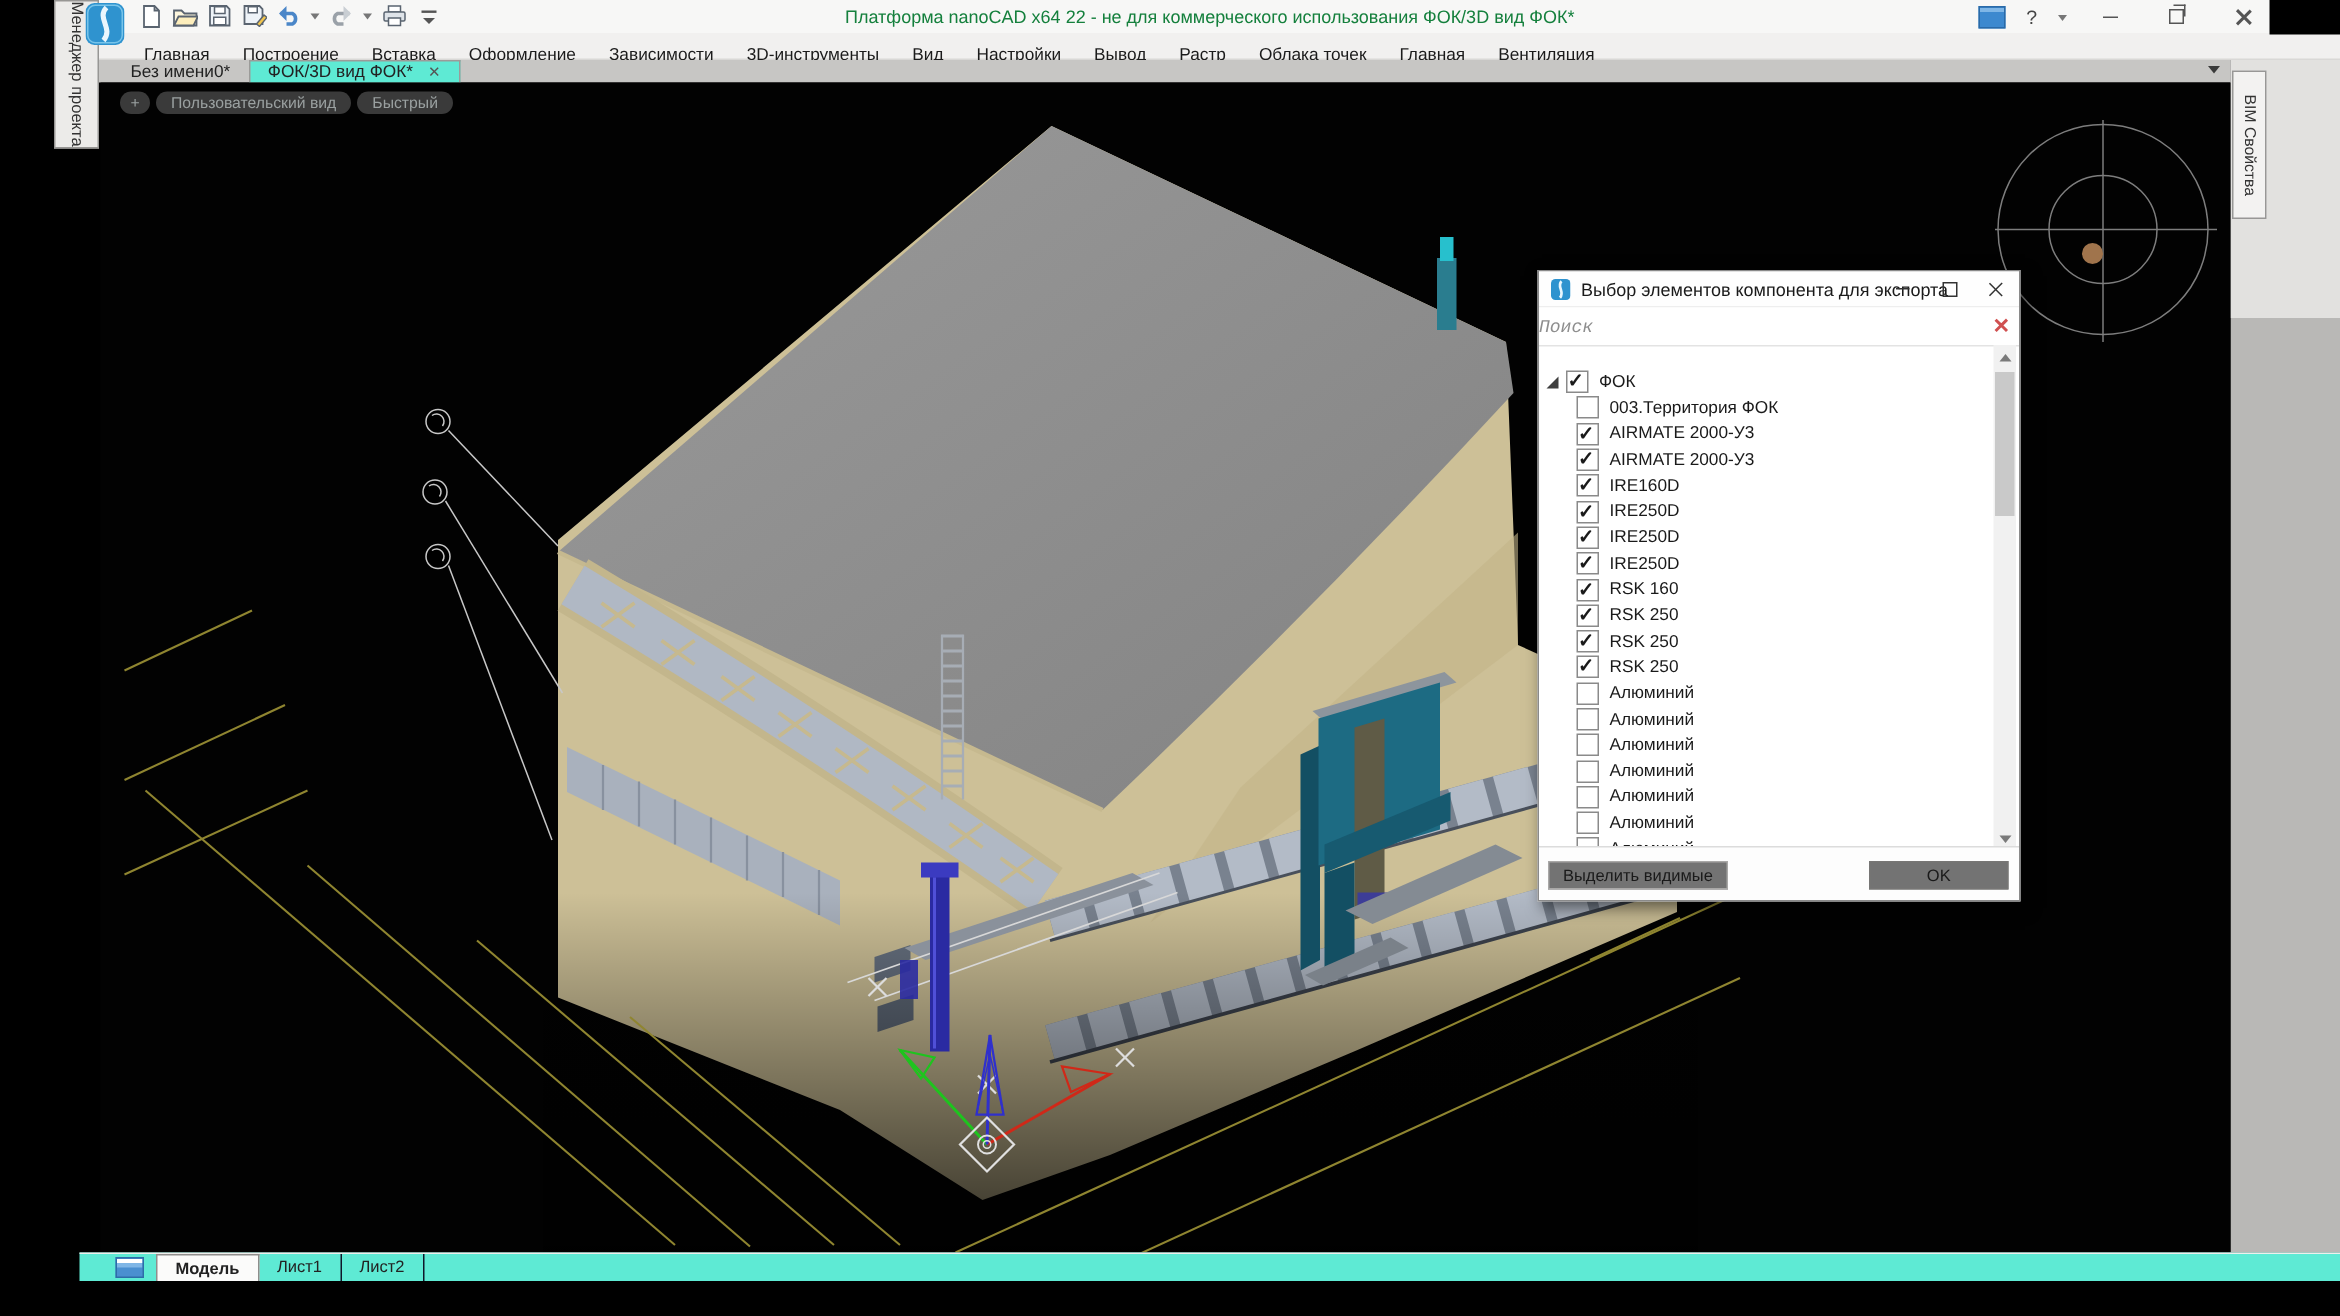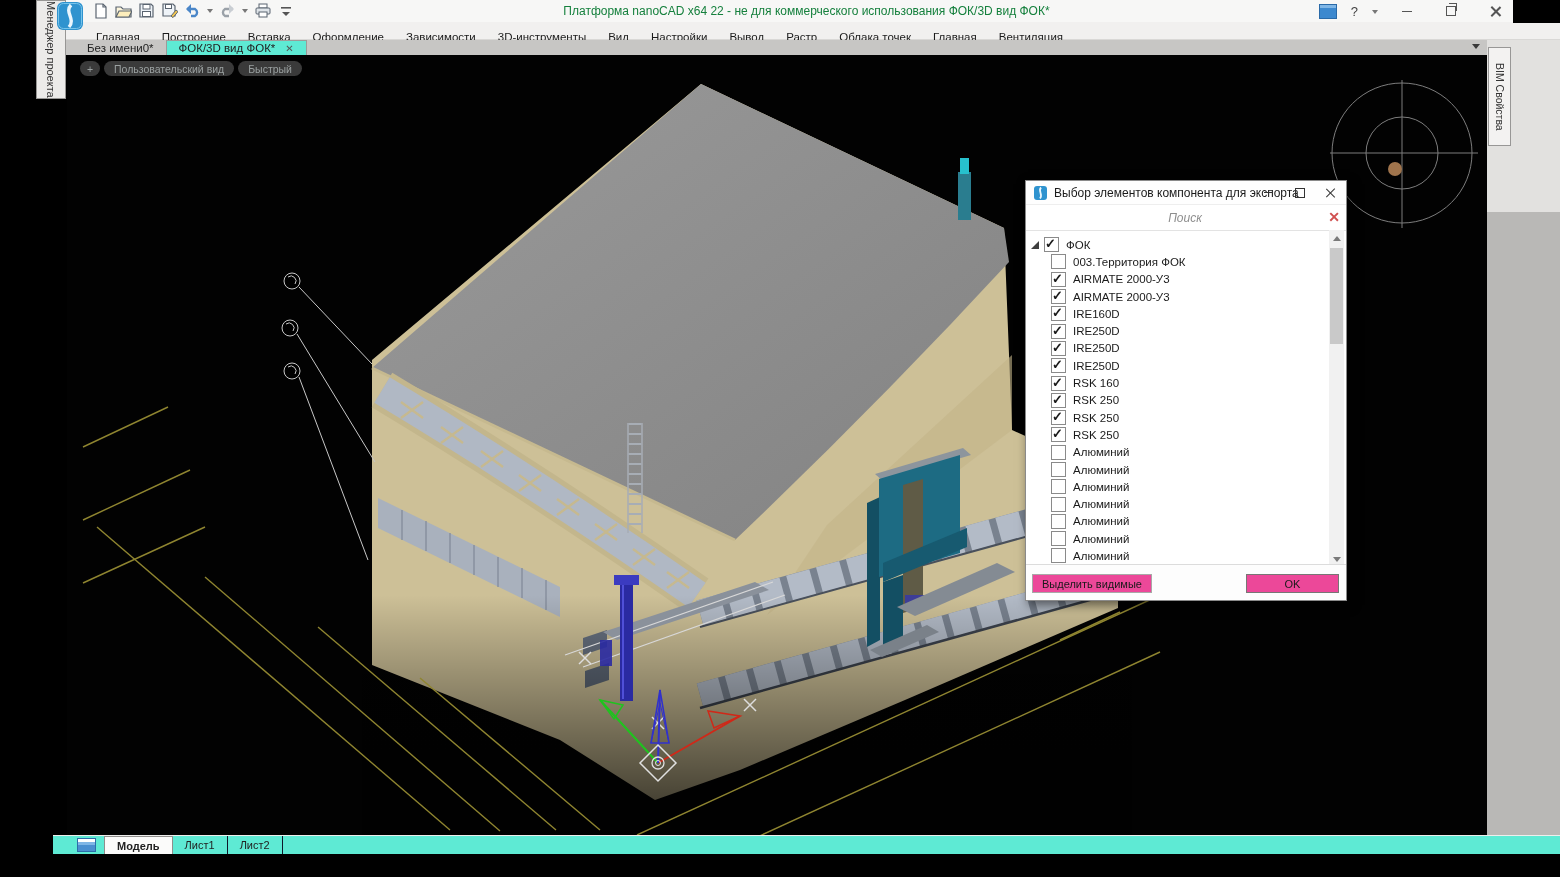--- a/index.html
+++ b/index.html
@@ -73,38 +73,38 @@
   .dlg-title-text{font-size:12px;color:#1a1a1a;white-space:nowrap;}
   .dlg-controls{position:absolute;right:0;top:0;height:23px;display:flex;}
   .dlg-btnbox{width:31px;height:23px;display:flex;align-items:center;justify-content:center;}
   .dlg-min{width:9px;height:1px;background:#333;}
   .dlg-max{width:8px;height:8px;border:1px solid #333;}
   .dlg-x{position:relative;width:10px;height:10px;}
   .dlg-x::before,.dlg-x::after{content:"";position:absolute;left:4.5px;top:-1px;width:1.3px;height:12px;background:#333;}
   .dlg-x::before{transform:rotate(45deg);} .dlg-x::after{transform:rotate(-45deg);}
   .dlg-search{position:relative;height:25px;border-bottom:1px solid #e3e3e3;}
   .dlg-search input{position:absolute;left:0;top:0;width:100%;height:100%;border:none;outline:none;padding-left:0;
-                    font-family:Liberation Sans, sans-serif;font-size:12px;font-style:italic;color:#444;box-sizing:border-box;text-align:center;}
+                    font-family:Liberation Mono, monospace;font-size:12px;font-style:italic;color:#444;box-sizing:border-box;}
   .dlg-search input::placeholder{color:#8e8e8e;font-style:italic;}
   .dlg-search .clear{position:absolute;right:6px;top:4px;color:#d05050;font-size:14px;font-weight:bold;}
-  .dlg-list{position:absolute;left:0;top:49px;width:305px;height:337px;overflow:hidden;padding-top:6px;box-sizing:border-box;}
+  .dlg-list{position:absolute;left:0;top:49px;width:305px;height:337px;overflow:hidden;padding-top:16px;box-sizing:border-box;}
   .tree-row{display:flex;align-items:center;height:17.3px;padding-left:5px;}
   .tree-row.child{padding-left:25px;}
   .expander{width:0;height:0;border-left:8px solid transparent;border-bottom:8px solid #3f3f3f;margin-right:5px;}
   .cb{width:13px;height:13px;border:1px solid #8a8a8a;background:#fff;margin-right:7px;position:relative;flex:none;}
   .cb.checked::after{content:"✓";position:absolute;left:0px;top:-2px;font-size:13px;font-weight:bold;color:#1a1a1a;}
   .tree-label{font-size:11.5px;color:#1a1a1a;white-space:nowrap;}
   .dlg-scroll{position:absolute;right:2px;top:49px;width:15px;height:337px;background:#f1f1f1;}
   .sb-arrow{position:absolute;left:0;width:15px;height:15px;display:flex;align-items:center;justify-content:center;}
   .sb-up{top:0;} .sb-down{bottom:0;}
   .tri-up{width:0;height:0;border:4px solid transparent;border-bottom:5px solid #7a7a7a;margin-bottom:3px;}
   .tri-down{width:0;height:0;border:4px solid transparent;border-top:5px solid #7a7a7a;margin-top:3px;}
   .sb-thumb{position:absolute;left:1px;top:18px;width:13px;height:96px;background:#c9c9c9;}
   .dlg-footer{position:absolute;left:0;bottom:0;width:100%;height:35px;border-top:1px solid #dcdcdc;background:#fdfdfd;}
-  .dlg-btn{position:absolute;top:9px;height:19px;background:#ec4899;border:1px solid #a9a8a7;font-family:"Liberation Sans",sans-serif;
+  .dlg-btn{position:absolute;top:9px;height:19px;background:#737373;border:1px solid #a9a8a7;font-family:"Liberation Sans",sans-serif;
            font-size:11px;color:#1a1a1a;display:flex;align-items:center;justify-content:center;box-sizing:border-box;}
   .btn-select{left:6px;padding:0 9px;}
   .btn-ok{right:7px;width:93px;border-color:#777675;}
 </style>
 </head>
 <body>
 
 <div class="stage">
 
   <div class="titlebar">

